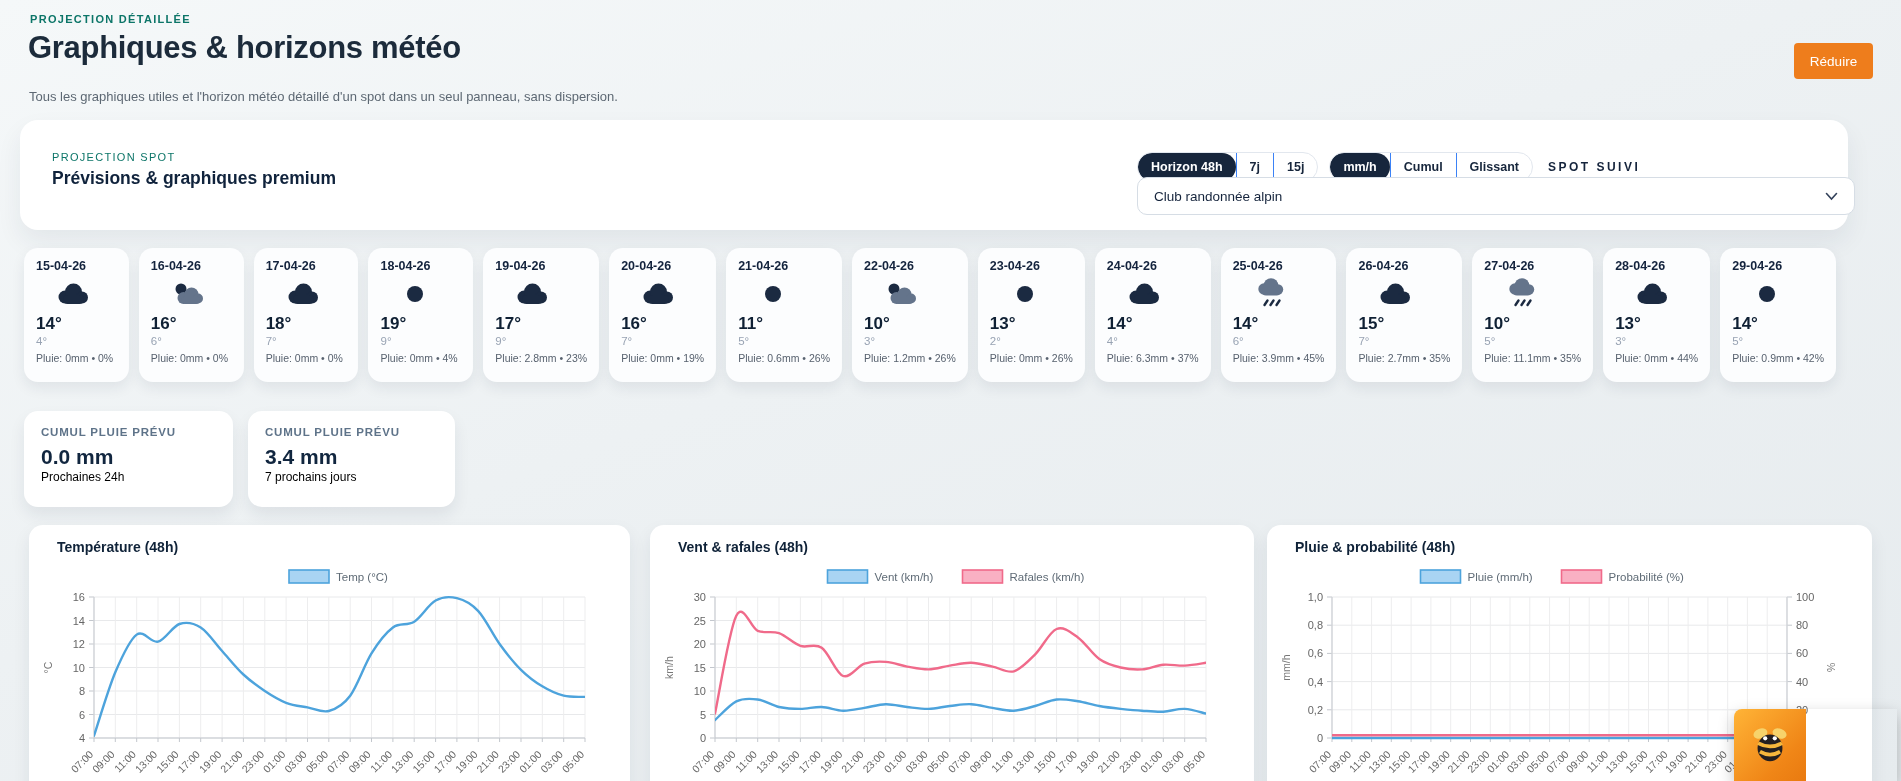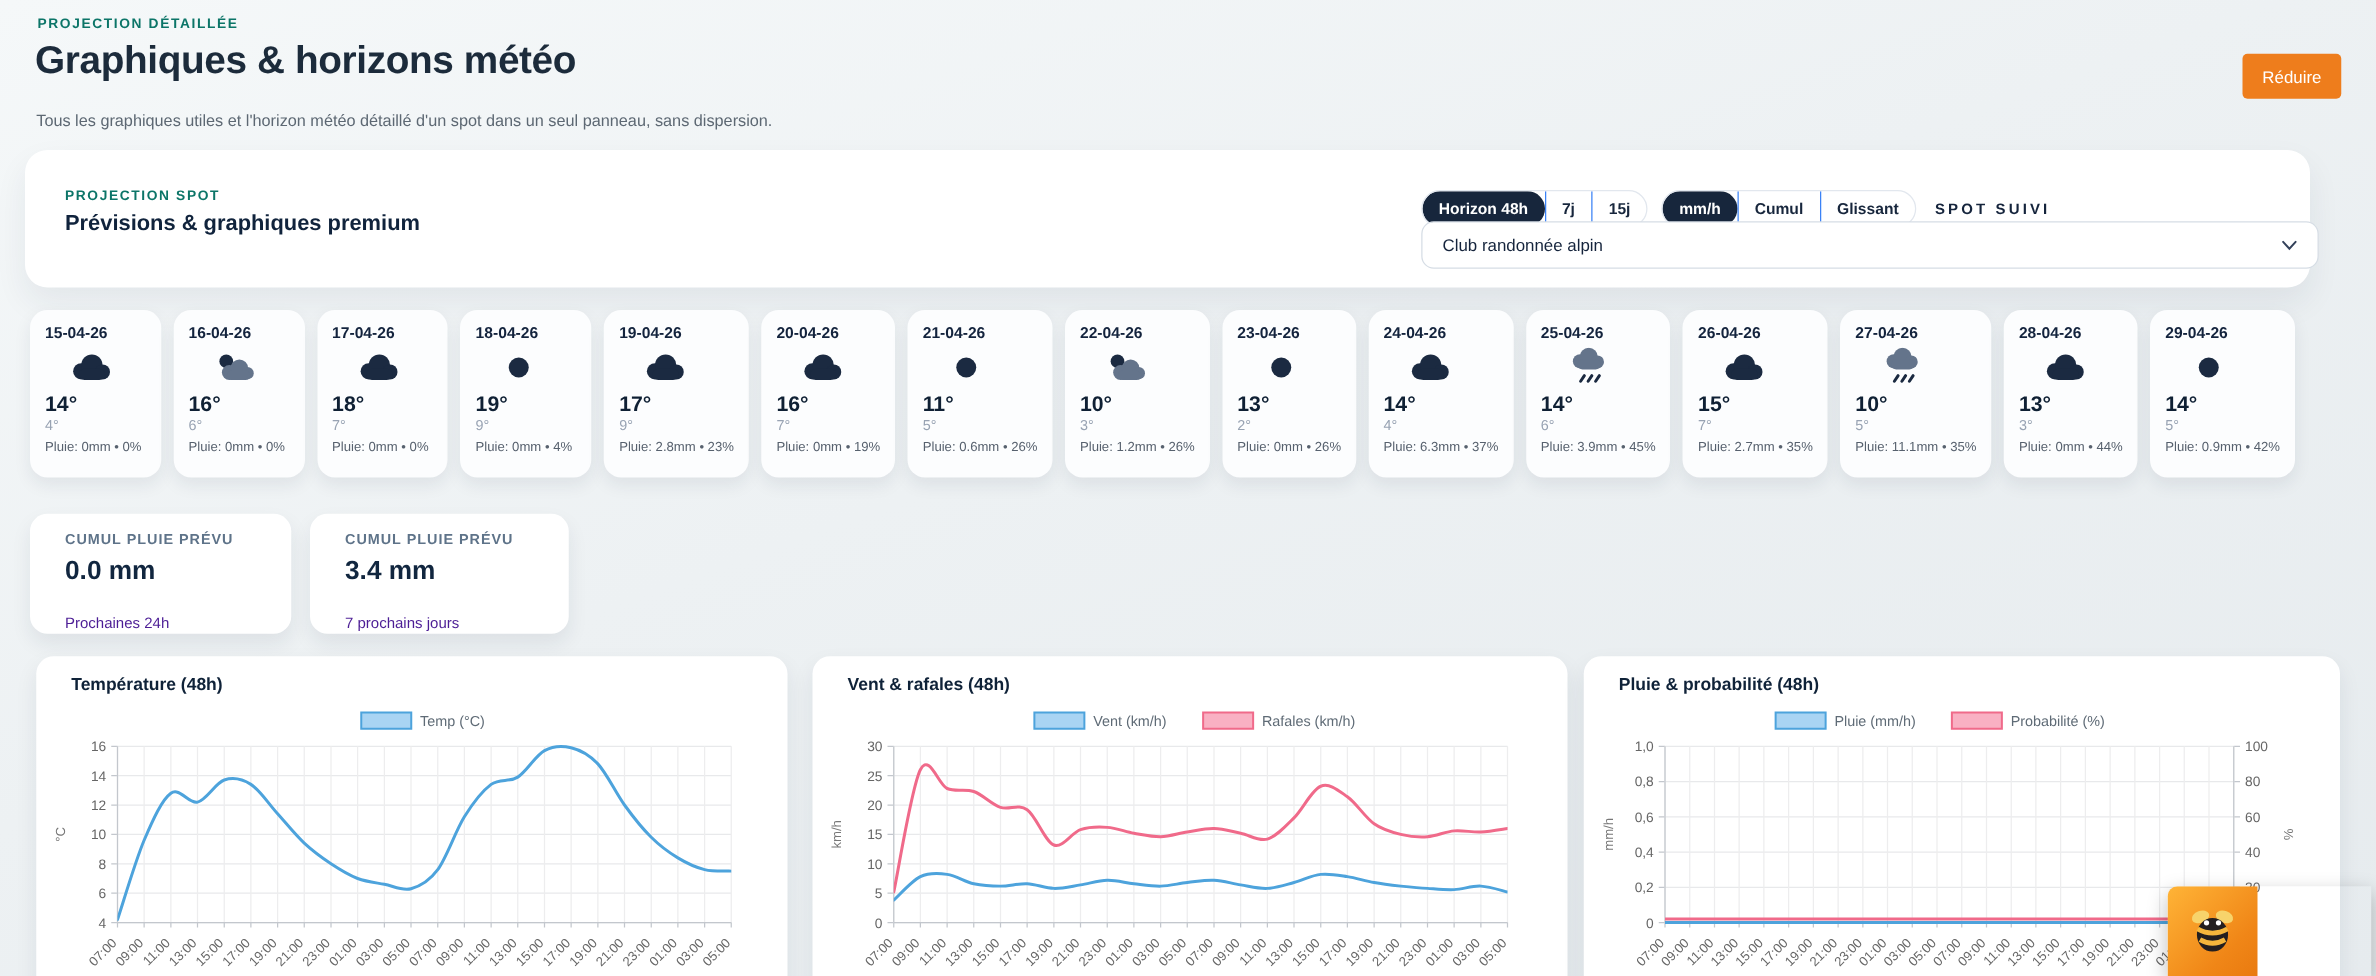--- a/index.html
+++ b/index.html
@@ -14,21 +14,21 @@
   .page-title { position:absolute; left:28px; top:30px; font-size:31px; font-weight:700;
                 color:#1c2b3b; letter-spacing:-0.3px; }
   .page-subtitle { position:absolute; left:29px; top:89px; font-size:13px; color:#5d6873;text-align:center; }
   .reduire-btn { position:absolute; left:1794px; top:43px; width:79px; height:36px;
                  background:#ee7d1c; border:none; border-radius:4px; color:#fff;
                  font-size:13.5px; font-family:inherit; cursor:pointer; }
 
   
   .panel { position:absolute; left:20px; top:120px; width:1828px; height:110px;
            background:#fff; border-radius:18px; box-shadow:0 12px 26px rgba(25,40,65,.07); }
-  .panel-eyebrow { position:absolute; left:32px; top:31px; font-size:11px; font-weight:700;
+  .panel-eyebrow { position:absolute; left:32px; top:31px; font-size:11px; font-weight:400;
                    letter-spacing:1.3px; color:#0c7568; }
   .panel-title { position:absolute; left:32px; top:48px; font-size:17.5px; font-weight:700; color:#10233c; }
   .controls { position:absolute; left:1117px; top:32px; display:flex; align-items:center; gap:11px; height:30px; }
   .toggle-group { display:inline-flex; align-items:stretch; height:30px; background:#fff;
                   border:1px solid #e2e7ee; border-radius:999px; overflow:hidden; }
   .toggle-opt { display:flex; align-items:center; padding:0 13px; font-size:12.5px; font-weight:700;
                 color:#17263c; background:transparent; border:none; border-left:1px solid #3b82f6;
                 font-family:inherit; cursor:pointer; white-space:nowrap; }
   .toggle-opt:first-child { border-left:none; }
   .toggle-opt.active { background:#17263c; color:#fff; border-radius:999px; border-left:none; }
@@ -42,26 +42,26 @@
   .day-card { flex:1 1 0; height:134px; background:#fcfdfe; border-radius:14px;
               box-shadow:0 6px 14px rgba(25,40,65,.08); padding:11px 12px 0 12px; }
   .day-date { font-size:12.5px; font-weight:700; color:#13233d; }
   .day-icon { height:38px; display:flex; align-items:center; padding-left:18px; margin-top:2px; }
   .day-tmax { font-size:17px; font-weight:800; color:#0f2034; margin-top:1px; }
   .day-tmin { font-size:11.5px; color:#98a3b3; margin-top:1px; }
   .day-rain { font-size:10.5px; color:#57616e; margin-top:5px; white-space:nowrap; }
 
   
   .cumul-card { position:absolute; top:411px; height:96px; background:#fff; border-radius:14px;
-                box-shadow:0 8px 16px rgba(25,40,65,.08); padding:15px 16px 0 28px; }
+                box-shadow:0 8px 16px rgba(25,40,65,.08); padding:15px 16px 0 17px; }
   .cumul-0 { left:24px;  width:209px; }
   .cumul-1 { left:248px; width:207px; }
   .cumul-label { font-size:11.5px; font-weight:700; letter-spacing:0.8px; color:#5e7389; }
   .cumul-value { font-size:21px; font-weight:800; color:#11263f; margin-top:7px; }
-  .cumul-caption { font-size:12px; color:#4c1d95; margin-top:22px; }
+  .cumul-caption { font-size:12px; color:#000000; margin-top:1px; }
 
   
   .chart-card { position:absolute; top:525px; height:300px; background:#fff; border-radius:14px;
                 box-shadow:0 8px 18px rgba(25,40,65,.08); padding-top:14px; }
   .chart-0 { left:29px;   width:601px; }
   .chart-1 { left:650px;  width:604px; }
   .chart-2 { left:1267px; width:605px; }
   .chart-title { font-size:14px; font-weight:700; color:#0f2238; margin-left:28px; }
   .chart-svg { margin-top:4px; margin-left:8px; }
 

